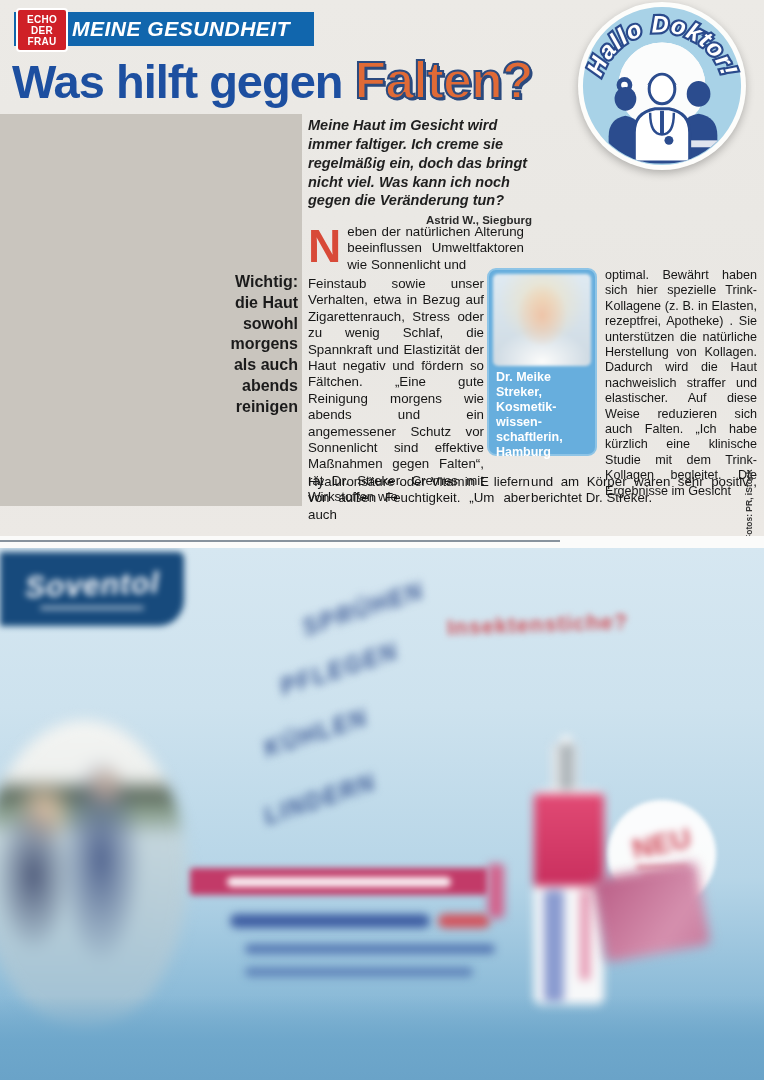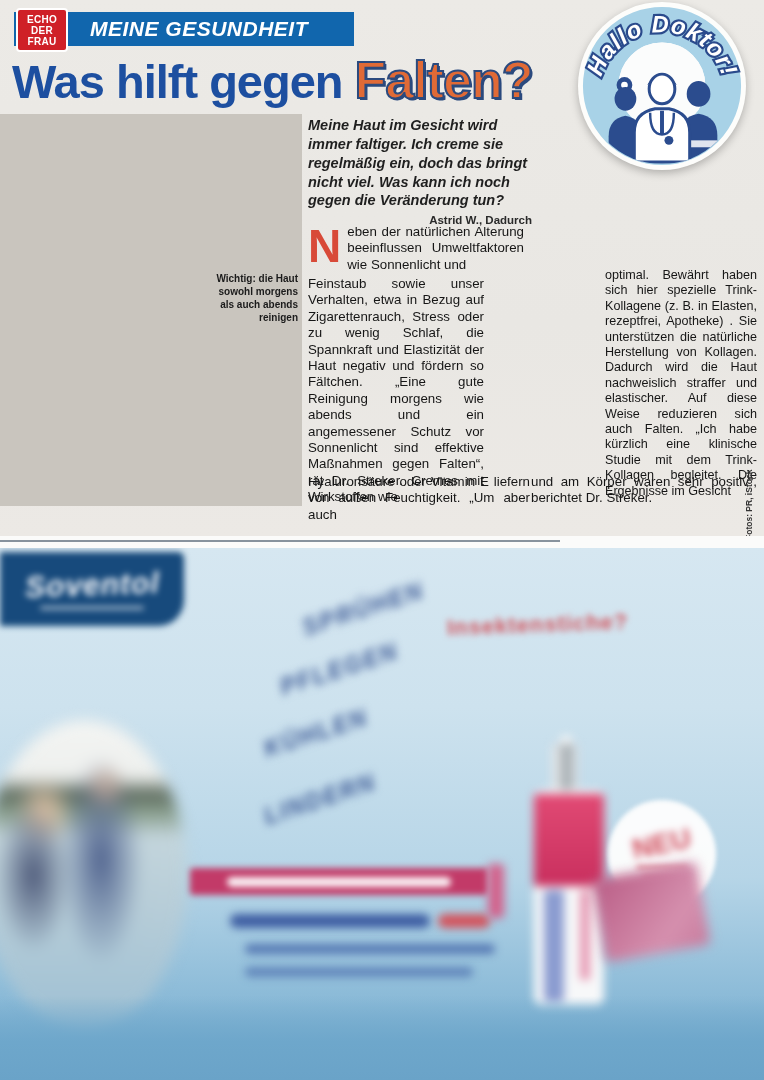--- a/index.html
+++ b/index.html
@@ -6,22 +6,22 @@
   #page{position:relative;width:764px;height:1080px;margin:0 auto;background:#fff;overflow:hidden;}
 
   
   #article{position:absolute;left:0;top:0;width:764px;height:538px;
     background:linear-gradient(180deg,#eceae6 0%,#e9e7e3 60%,#ece9e5 100%);}
 
   .logo{position:absolute;left:16px;top:8px;width:48px;height:40px;background:#cf2027;
     border:2px solid #fff;border-radius:4px;color:#fff;font-weight:bold;font-size:10px;
     line-height:11px;text-align:center;display:flex;flex-direction:column;justify-content:center;
     letter-spacing:.3px;z-index:3;font-stretch:condensed;}
-  .banner{position:absolute;left:14px;top:12px;width:340px;height:34px;background:#1166ad;
-    z-index:2;display:flex;align-items:center;padding-left:76px;box-sizing:border-box;}
+  .banner{position:absolute;left:14px;top:12px;width:300px;height:34px;background:#1166ad;
+    z-index:2;display:flex;align-items:center;padding-left:58px;box-sizing:border-box;}
   .banner span{color:#fff;font-style:italic;font-weight:bold;font-size:21px;letter-spacing:.5px;}
 
   .headline{position:absolute;left:12px;top:50px;white-space:nowrap;z-index:2;}
   .headline .h-blue{color:#1d4fa0;font-weight:bold;font-size:47px;letter-spacing:-1px;}
   .headline .h-orange{color:#e06a36;font-weight:bold;font-size:52px;letter-spacing:-1px;
     -webkit-text-stroke:2px #2b4a7e;text-shadow:2px 2px 0 #2b4a7e;}
 
   
   .badge-wrap{position:absolute;left:578px;top:2px;width:168px;height:168px;border-radius:50%;
     background:#fdfdfb;box-shadow:0 3px 8px rgba(0,0,0,.25);z-index:4;}
@@ -31,21 +31,21 @@
   .photo{position:absolute;left:0;top:114px;width:302px;height:392px;overflow:hidden;background:#c9c5be;}
   .photo .ph{position:absolute;left:0;top:0;right:0;bottom:0;filter:blur(4px);
     background:
       radial-gradient(95px 120px at 30% 16%, #d8bf90 0%, rgba(216,191,144,0) 70%),
       radial-gradient(85px 110px at 39% 40%, #eec3a4 0%, rgba(238,195,164,0) 68%),
       radial-gradient(70px 90px at 27% 58%, #e6b394 0%, rgba(230,179,148,0) 70%),
       radial-gradient(160px 120px at 42% 92%, #f5f4f1 0%, rgba(245,244,241,0) 75%),
       radial-gradient(120px 160px at 88% 55%, #efedе9 0%, rgba(239,237,233,0) 80%),
       linear-gradient(105deg,#a39e96 0%,#beb9b1 35%,#d9d6d0 62%,#e9e7e2 100%);}
   .photo-caption{position:absolute;left:212px;top:272px;width:86px;text-align:right;
-    font-weight:bold;font-size:10px;line-height:1.3;color:#1b1b1b;z-index:2;}
+    font-weight:bold;font-size:16px;line-height:1.3;color:#1b1b1b;z-index:2;}
 
   
   .question{position:absolute;left:308px;top:116px;width:224px;font-weight:bold;font-style:italic;
     font-size:14.5px;line-height:1.3;color:#1f1f1f;}
   .byline{text-align:right;font-style:normal;font-weight:bold;font-size:11.5px;color:#2a2a2a;margin-top:3px;}
 
   
   .seg{position:absolute;text-align:justify;font-size:13.3px;line-height:16.4px;color:#161616;}
   .dropcap{float:left;color:#d84a38;font-weight:bold;font-size:46px;line-height:40px;margin:2px 6px 0 0;}
   #c1s1{left:308px;top:224px;width:216px;}
@@ -192,32 +192,36 @@
       </svg>
     </div>
 
     <div class="photo">
       <div class="ph"></div>
     </div>
     <div class="photo-caption">Wichtig: die Haut sowohl morgens als auch abends reinigen</div>
 
     <div class="question">
       <span>Meine Haut im Gesicht wird immer faltiger. Ich creme sie regelmäßig ein, doch das bringt nicht viel. Was kann ich noch gegen die Veränderung tun?</span>
-      <div class="byline">Astrid W., Dadurch</div>
+      <div class="byline">Astrid W., Siegburg</div>
     </div>
 
     <div class="seg" id="c1s1">
       <span class="dropcap">N</span><span>eben der natürlichen Alterung beeinflussen Umweltfaktoren wie Sonnenlicht und</span>
     </div>
     <div class="seg" id="c1s2">Feinstaub sowie unser Verhalten, etwa in Bezug auf Zigarettenrauch, Stress oder zu wenig Schlaf, die Spannkraft und Elastizität der Haut negativ und fördern so Fältchen. „Eine gute Reinigung morgens wie abends und ein angemessener Schutz vor Sonnenlicht sind effektive Maßnahmen gegen Falten“, rät Dr. Streker. Cremes mit Wirkstoffen wie</div>
     <div class="seg" id="c1s3">Hyaluronsäure oder Vitamin E liefern von außen Feuchtigkeit. „Um aber auch</div>
 
     <div class="seg" id="c2s2">optimal. Bewährt haben sich hier spezielle Trink-Kollagene (z. B. in Elasten, rezeptfrei, Apotheke) . Sie unterstützen die natürliche Herstellung von Kollagen. Dadurch wird die Haut nachweislich straffer und elastischer. Auf diese Weise reduzieren sich auch Falten. „Ich habe kürzlich eine klinische Studie mit dem Trink-Kollagen begleitet. Die Ergebnisse im Gesicht</div>
     <div class="seg" id="c2s3">und am Körper waren sehr positiv“, berichtet Dr. Streker.</div>
 
+    <div class="expert">
+      <div class="ex-photo"></div>
+      <div class="ex-caption">Dr. Meike Streker, Kosmetik-wissen-schaftlerin, Hamburg</div>
+    </div>
 
     <div class="credit">Fotos: PR, iStock</div>
   </div>
 
   <div class="page-split"></div>
   <div class="split-line"></div>
 
   <div id="ad">
     <div class="sov-logo">
       <div class="sov-name">Soventol</div>

